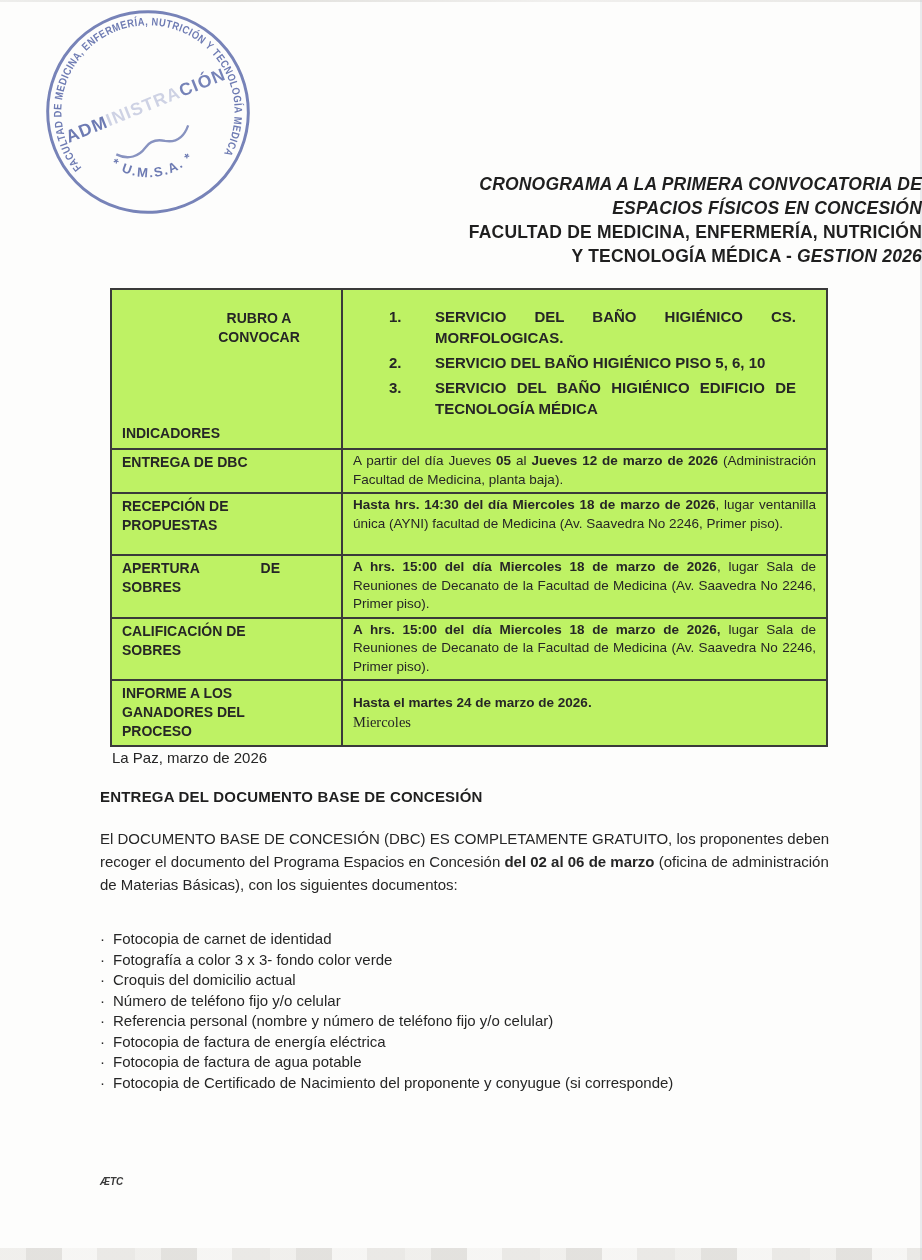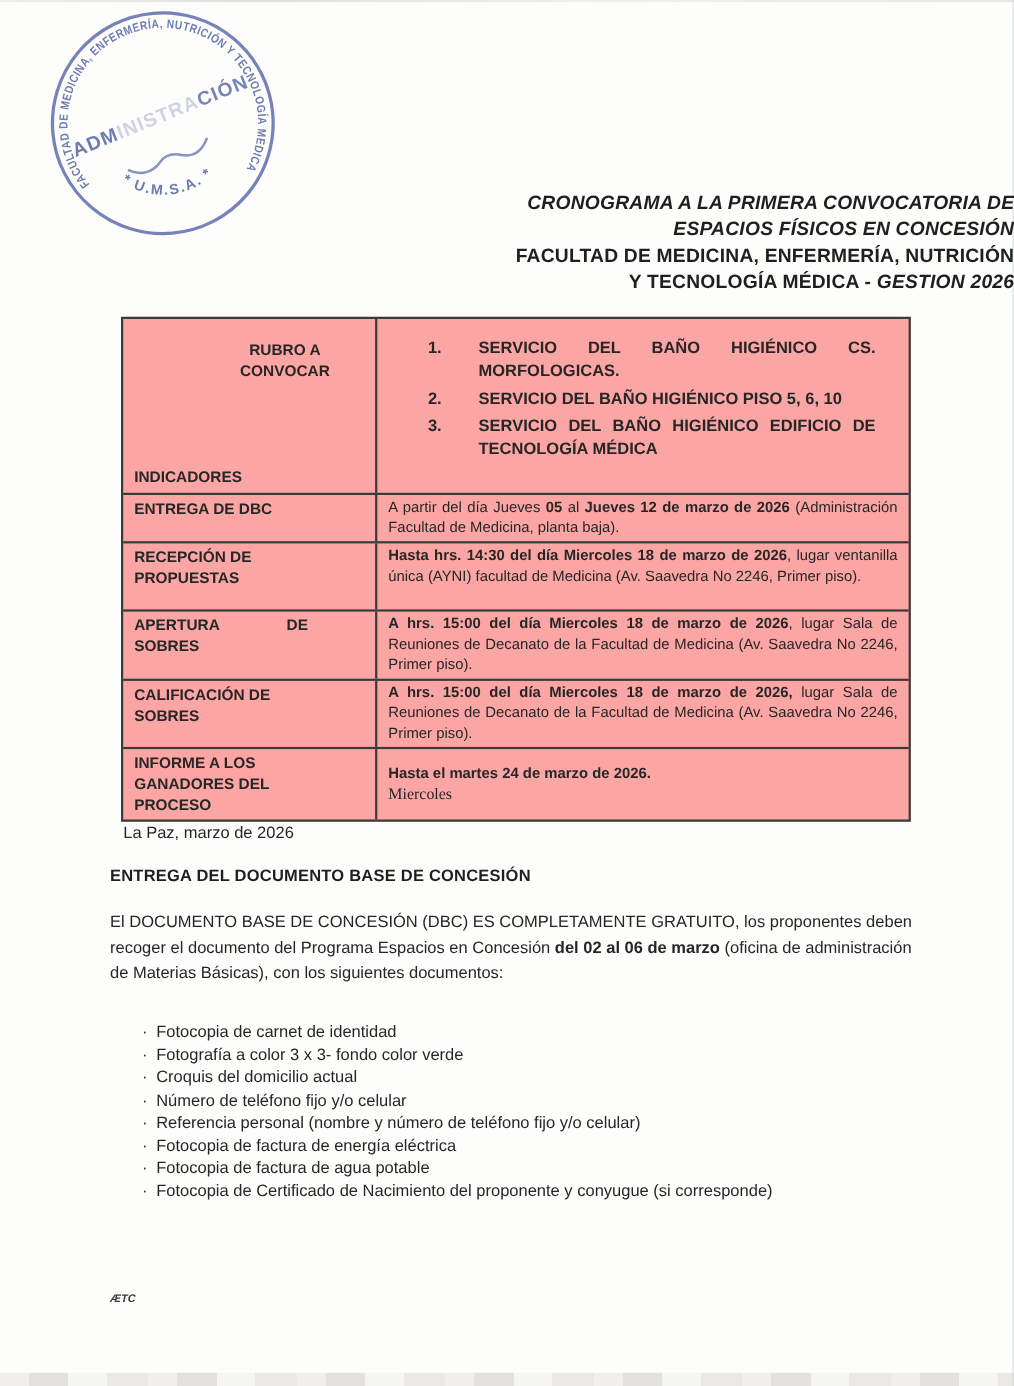--- a/index.html
+++ b/index.html
@@ -28,21 +28,21 @@
     transform:rotate(-5deg); opacity:.92; }
   .stamp svg { width:100%; height:100%; }
 
   
   .title { position:absolute; top:172px; left:0; width:100%; text-align:right;
     font-size:17.5px; font-weight:bold; line-height:24px; color:#1f1f1f; letter-spacing:.2px; }
   .title .it { font-style:italic; }
 
   
   .tbl { position:absolute; left:110px; top:288px; width:714px;
-    border:2px solid #3a3a3a; background:#fca5a5; }
+    border:2px solid #3a3a3a; background:#bef264; }
   .trow { display:grid; grid-template-columns:231px 1fr; border-top:2px solid #3a3a3a; }
   .trow:first-child { border-top:none; }
   .cell-l { border-right:2px solid #3a3a3a; padding:3px 8px 3px 10px;
     font-weight:bold; font-size:14px; line-height:19px; }
   .cell-l .lbl { max-width:158px; }
   .cell-l .just { text-align:justify; }
   .cell-v { padding:2px 10px 3px 10px; font-size:13.5px; line-height:18.5px;
     text-align:justify; }
   .r-head { min-height:158px; }
   .r1 { min-height:36px; } .r2 { min-height:60px; } .r3 { min-height:60px; }
@@ -59,21 +59,21 @@
   .i { font-style:italic; }
   .serif { font-family:"Liberation Serif", serif; font-weight:normal; font-size:14.5px; }
 
   
   .dateline { position:absolute; left:112px; top:749px; font-size:15px; }
   .sec-heading { position:absolute; left:100px; top:788px; font-size:15px;
     font-weight:bold; letter-spacing:.2px; color:#1f1f1f; }
   .para { position:absolute; left:100px; top:827px; width:740px;
     font-size:15px; line-height:23px; }
   .reqs { position:absolute; left:100px; top:929px; width:760px;
-    font-size:15px; line-height:20.5px;margin-left:29px; }
+    font-size:15px; line-height:20.5px; }
   .reqs ul { margin:0; padding:0; list-style:none; }
   .reqs .mark { display:inline-block; width:13px; }
   .footer-note { position:absolute; left:100px; top:1176px;
     font-size:10px; font-weight:bold; font-style:italic; color:#3a3a3a; }
 </style>
 </head>
 <body>
 
 <div class="page">
 

